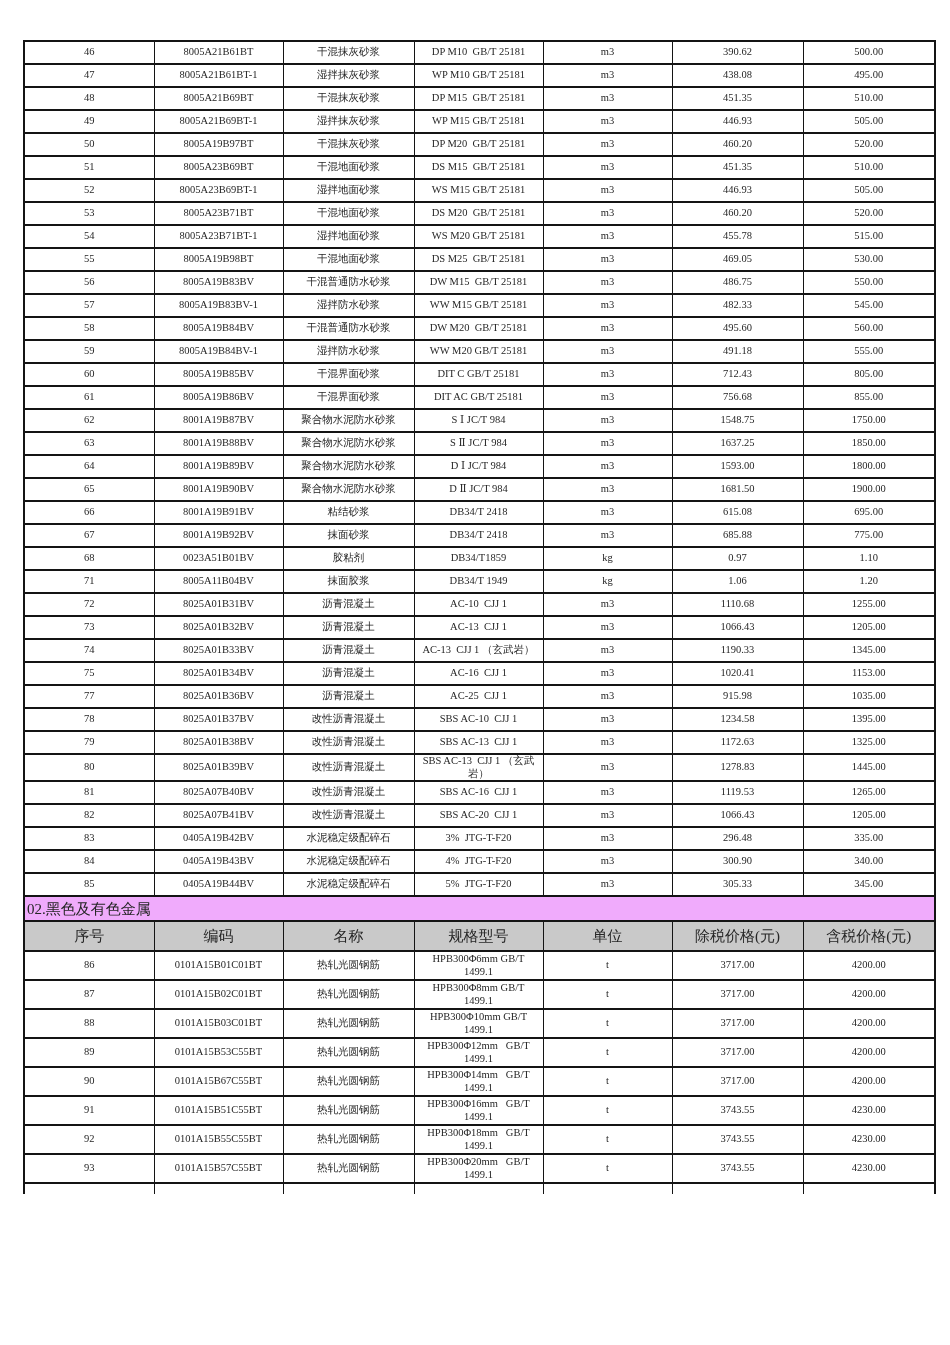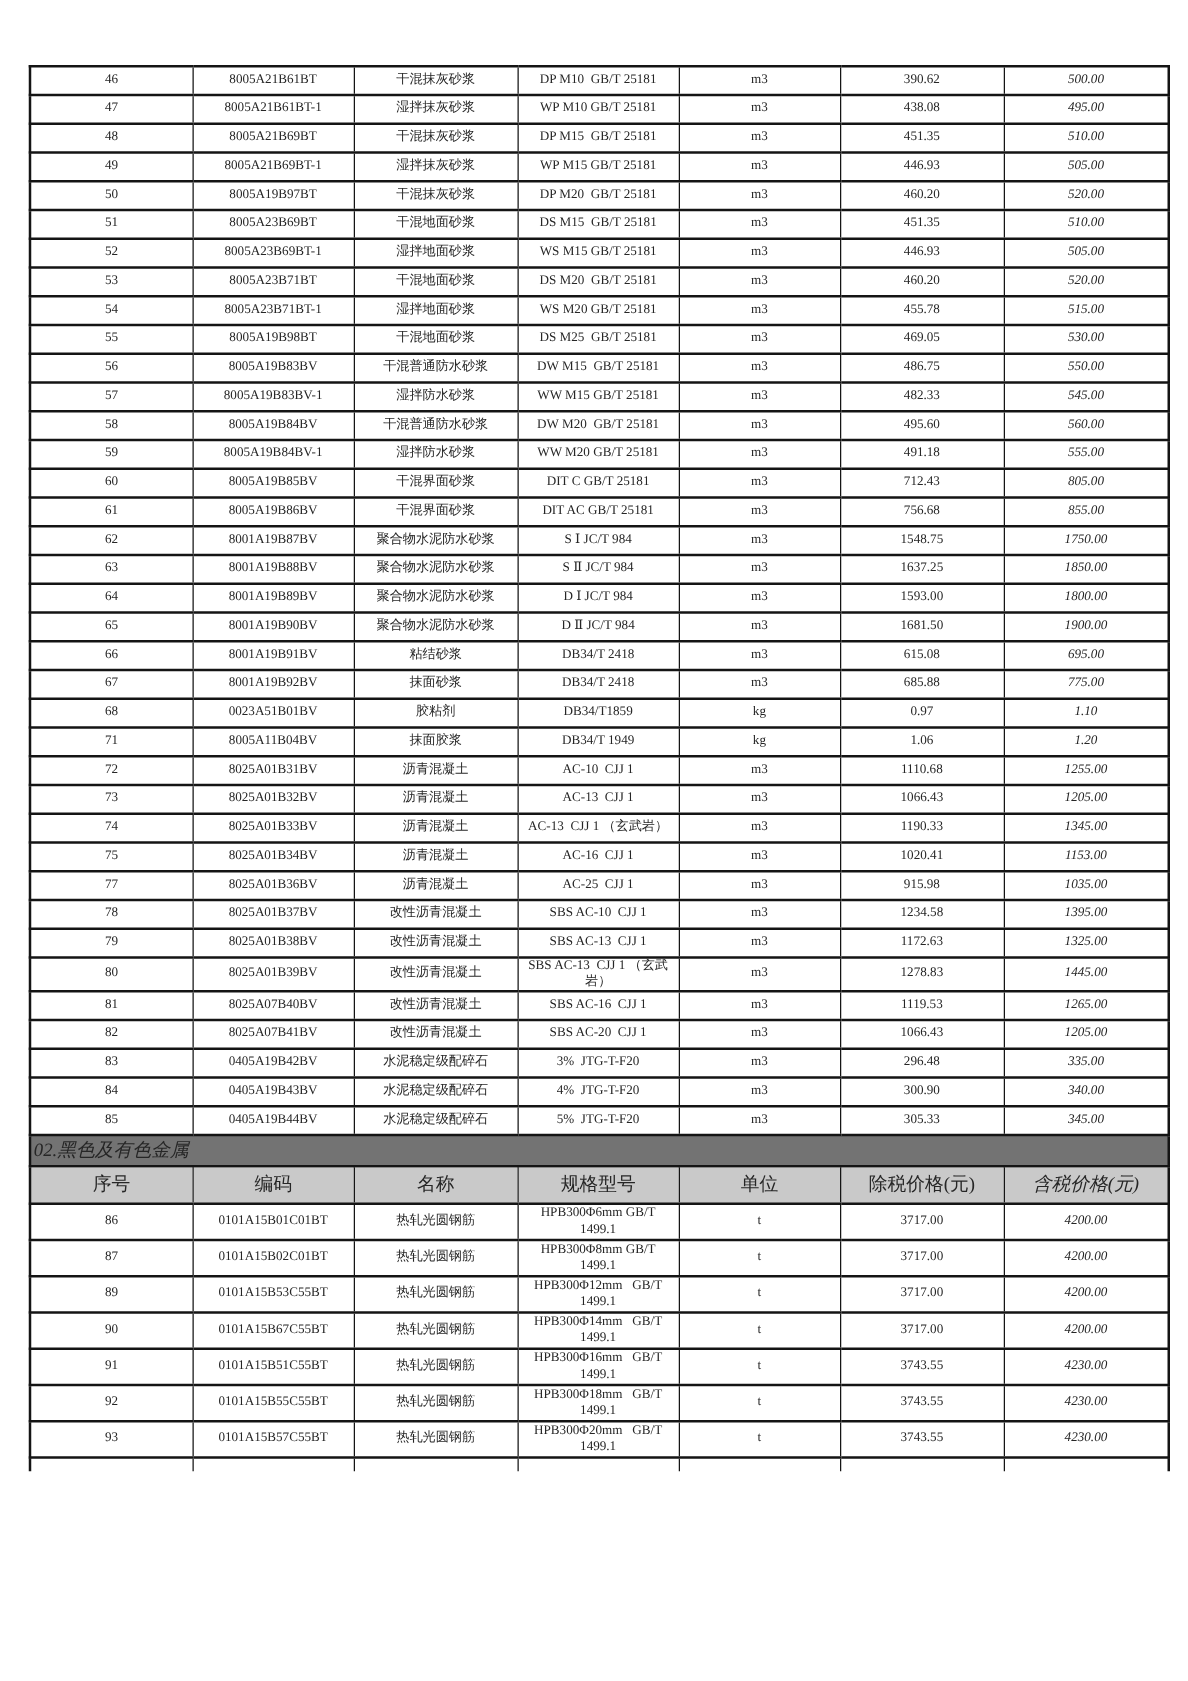--- a/index.html
+++ b/index.html
@@ -5,44 +5,44 @@
   html,body{margin:0;padding:0;background:#ffffff;}
   .page{
     position:relative;
     width:950px;height:1345px;
     background:#ffffff;
     overflow:hidden;
     font-family:"Liberation Serif","DejaVu Serif",serif;
     color:#262626;
   }
   table.price{
-    position:absolute;left:23px;top:52px;
+    position:absolute;left:23px;top:40px;
     width:911px;
     border-collapse:collapse;
     table-layout:fixed;
   }
   table.price td, table.price th{
     border:1px solid #141414;
     border-top-width:2px;
     border-bottom-width:2px;
     padding:0 3px;
     text-align:center;
     vertical-align:middle;
     font-size:10.5px;
     line-height:1.2;
     overflow:hidden;
     font-weight:normal;
   }
   table.price td:first-child, table.price th:first-child{border-left-width:2px;}
-  table.price td:last-child,  table.price th:last-child{border-right-width:2px;font-style:italic;}
+  table.price td:last-child,  table.price th:last-child{border-right-width:2px;}
   tr.s1 td{height:21px;}
   tr.s2 td{height:27px;}
   td.spec{white-space:pre-wrap;word-break:break-word;}
   tr.bar td{
-    background:#737373;
+    background:#f0abfc;
     text-align:left;
     font-size:15px;
     height:23px;
     padding-left:2px;
     margin-top:36px;
   }
   tr.hdr th{
     background:#c9c9c9;
     font-size:15px;
     height:28px;
@@ -429,20 +429,29 @@
         <tr class="s2">
           <td>87</td>
           <td>0101A15B02C01BT</td>
           <td>热轧光圆钢筋</td>
           <td class="spec">HPB300Φ8mm GB/T 1499.1</td>
           <td>t</td>
           <td>3717.00</td>
           <td>4200.00</td>
         </tr>
         <tr class="s2">
+          <td>88</td>
+          <td>0101A15B03C01BT</td>
+          <td>热轧光圆钢筋</td>
+          <td class="spec">HPB300Φ10mm GB/T 1499.1</td>
+          <td>t</td>
+          <td>3717.00</td>
+          <td>4200.00</td>
+        </tr>
+        <tr class="s2">
           <td>89</td>
           <td>0101A15B53C55BT</td>
           <td>热轧光圆钢筋</td>
           <td class="spec">HPB300Φ12mm   GB/T 1499.1</td>
           <td>t</td>
           <td>3717.00</td>
           <td>4200.00</td>
         </tr>
         <tr class="s2">
           <td>90</td>

